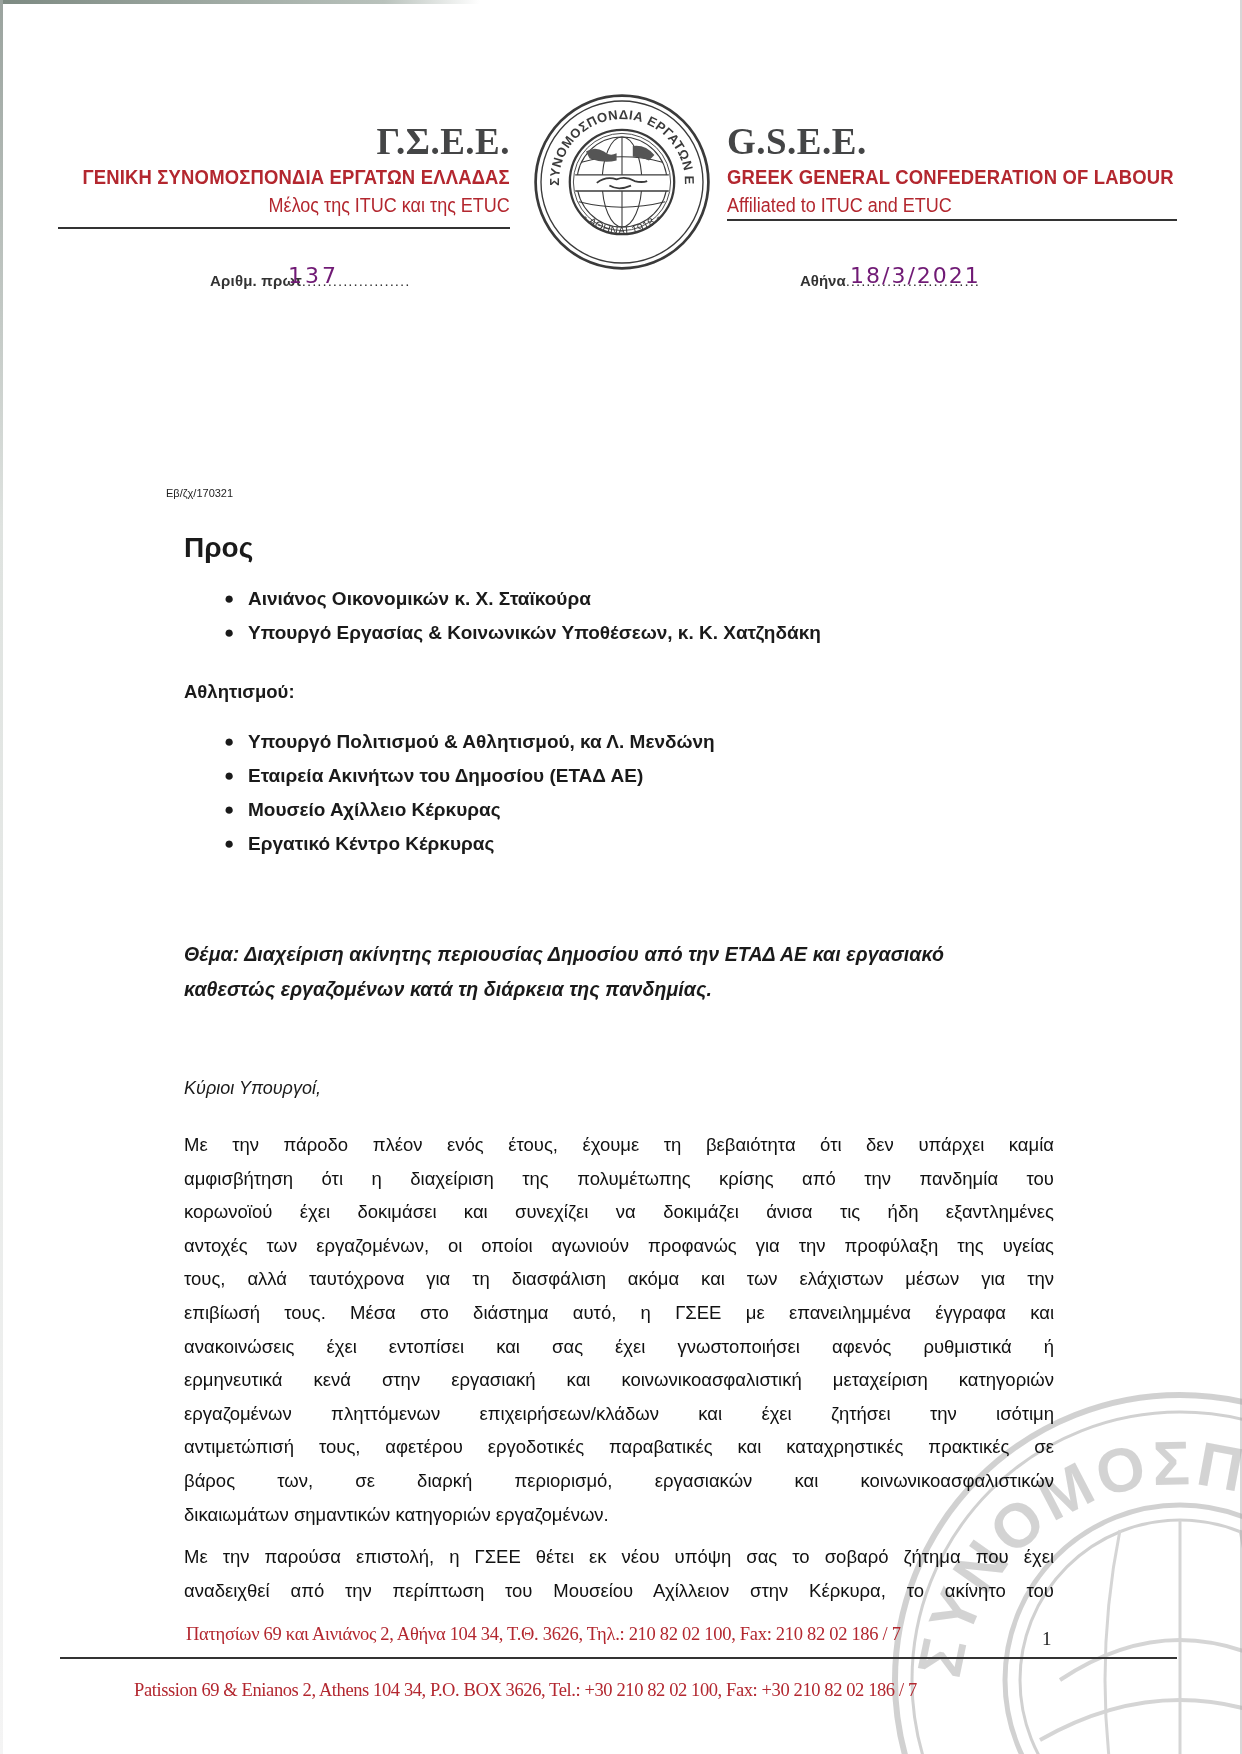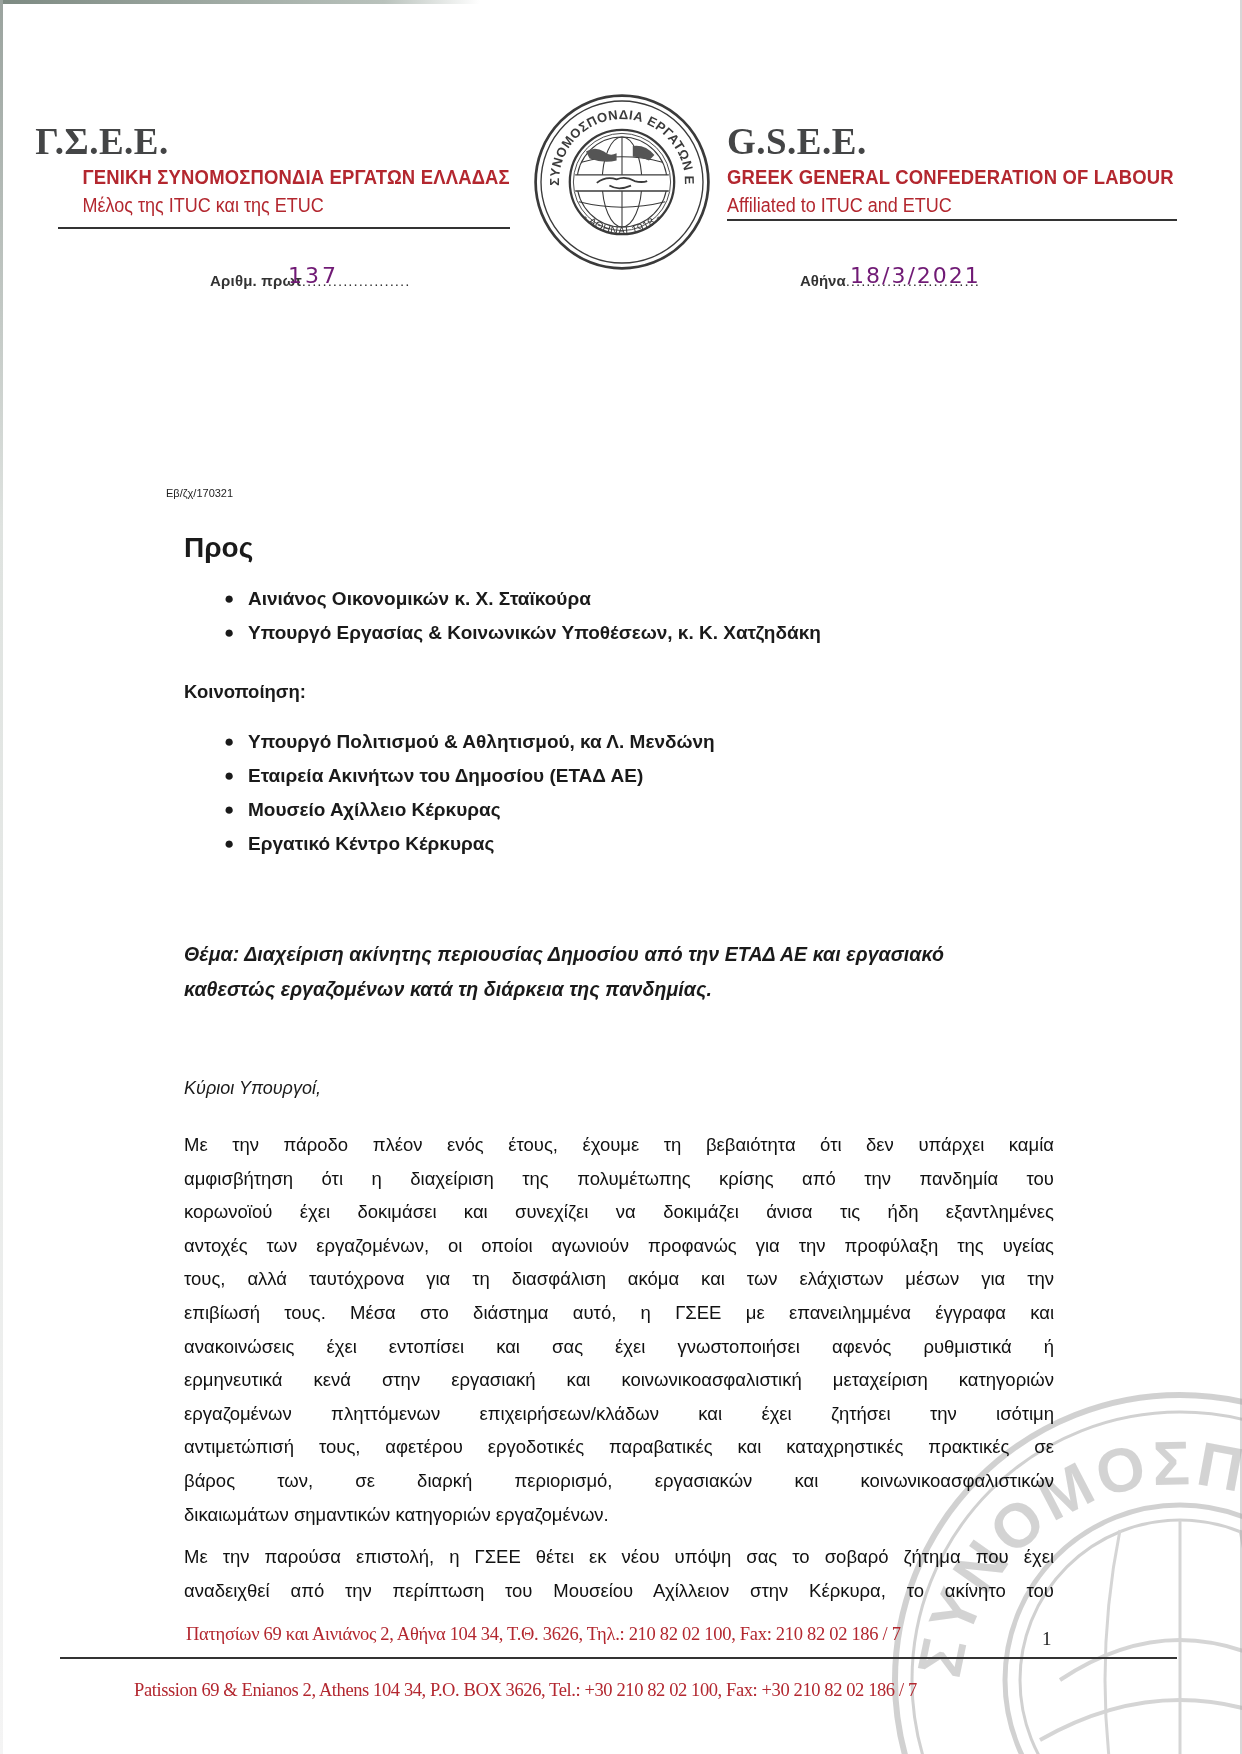--- a/index.html
+++ b/index.html
@@ -17,21 +17,21 @@
     .scan-edge-left {
       position: absolute; left: 0; top: 0; width: 3px; height: 1754px;
       background: linear-gradient(to bottom, #9aa39e, #dfe3e0 30%, #f4f4f4);
     }
     .scan-edge-right {
       position: absolute; right: 0; top: 0; width: 2px; height: 1754px;
       background: #d7d7d7;
     }
 
     
-    .lh-left { position: absolute; right: 732px; top: 122px; text-align: left; }
+    .lh-left { position: absolute; right: 732px; top: 122px; text-align: right; }
     .lh-right { position: absolute; left: 727px; top: 122px; text-align: left; }
     .lh-abbr {
       font-family: "Liberation Serif", serif; font-weight: bold;
       font-size: 37px; color: #444546; line-height: 40px; letter-spacing: 0.5px;
     }
     .lh-name {
       font-family: "Liberation Sans", sans-serif; font-weight: bold;
       font-size: 20.5px; color: #b3272f; line-height: 28px; margin-top: 1px;
       letter-spacing: 0.2px;
       transform: scaleX(0.9);
@@ -196,21 +196,21 @@
 </div>
 
 <div class="ref-code">Εβ/ζχ/170321</div>
 
 <div class="label-to">Προς</div>
 <ul class="recipients to-list">
   <li style="top:588px;"><span class="bullet">●</span><span>Αινιάνος Οικονομικών κ. Χ. Σταϊκούρα</span></li>
   <li style="top:622px;"><span class="bullet">●</span><span>Υπουργό Εργασίας &amp; Κοινωνικών Υποθέσεων, κ. Κ. Χατζηδάκη</span></li>
 </ul>
 
-<div class="label-cc">Κοινοποίηση:</div>
+<div class="label-cc">Αθλητισμού:</div>
 <ul class="recipients cc-list">
   <li style="top:731px;"><span class="bullet">●</span><span>Υπουργό Πολιτισμού &amp; Αθλητισμού, κα Λ. Μενδώνη</span></li>
   <li style="top:765px;"><span class="bullet">●</span><span>Εταιρεία Ακινήτων του Δημοσίου (ΕΤΑΔ ΑΕ)</span></li>
   <li style="top:799px;"><span class="bullet">●</span><span>Μουσείο Αχίλλειο Κέρκυρας</span></li>
   <li style="top:833px;"><span class="bullet">●</span><span>Εργατικό Κέντρο Κέρκυρας</span></li>
 </ul>
 
 <div class="subject">
   <div>Θέμα: Διαχείριση ακίνητης περιουσίας Δημοσίου από την ΕΤΑΔ ΑΕ και εργασιακό</div>
   <div>καθεστώς εργαζομένων κατά τη διάρκεια της πανδημίας.</div>

